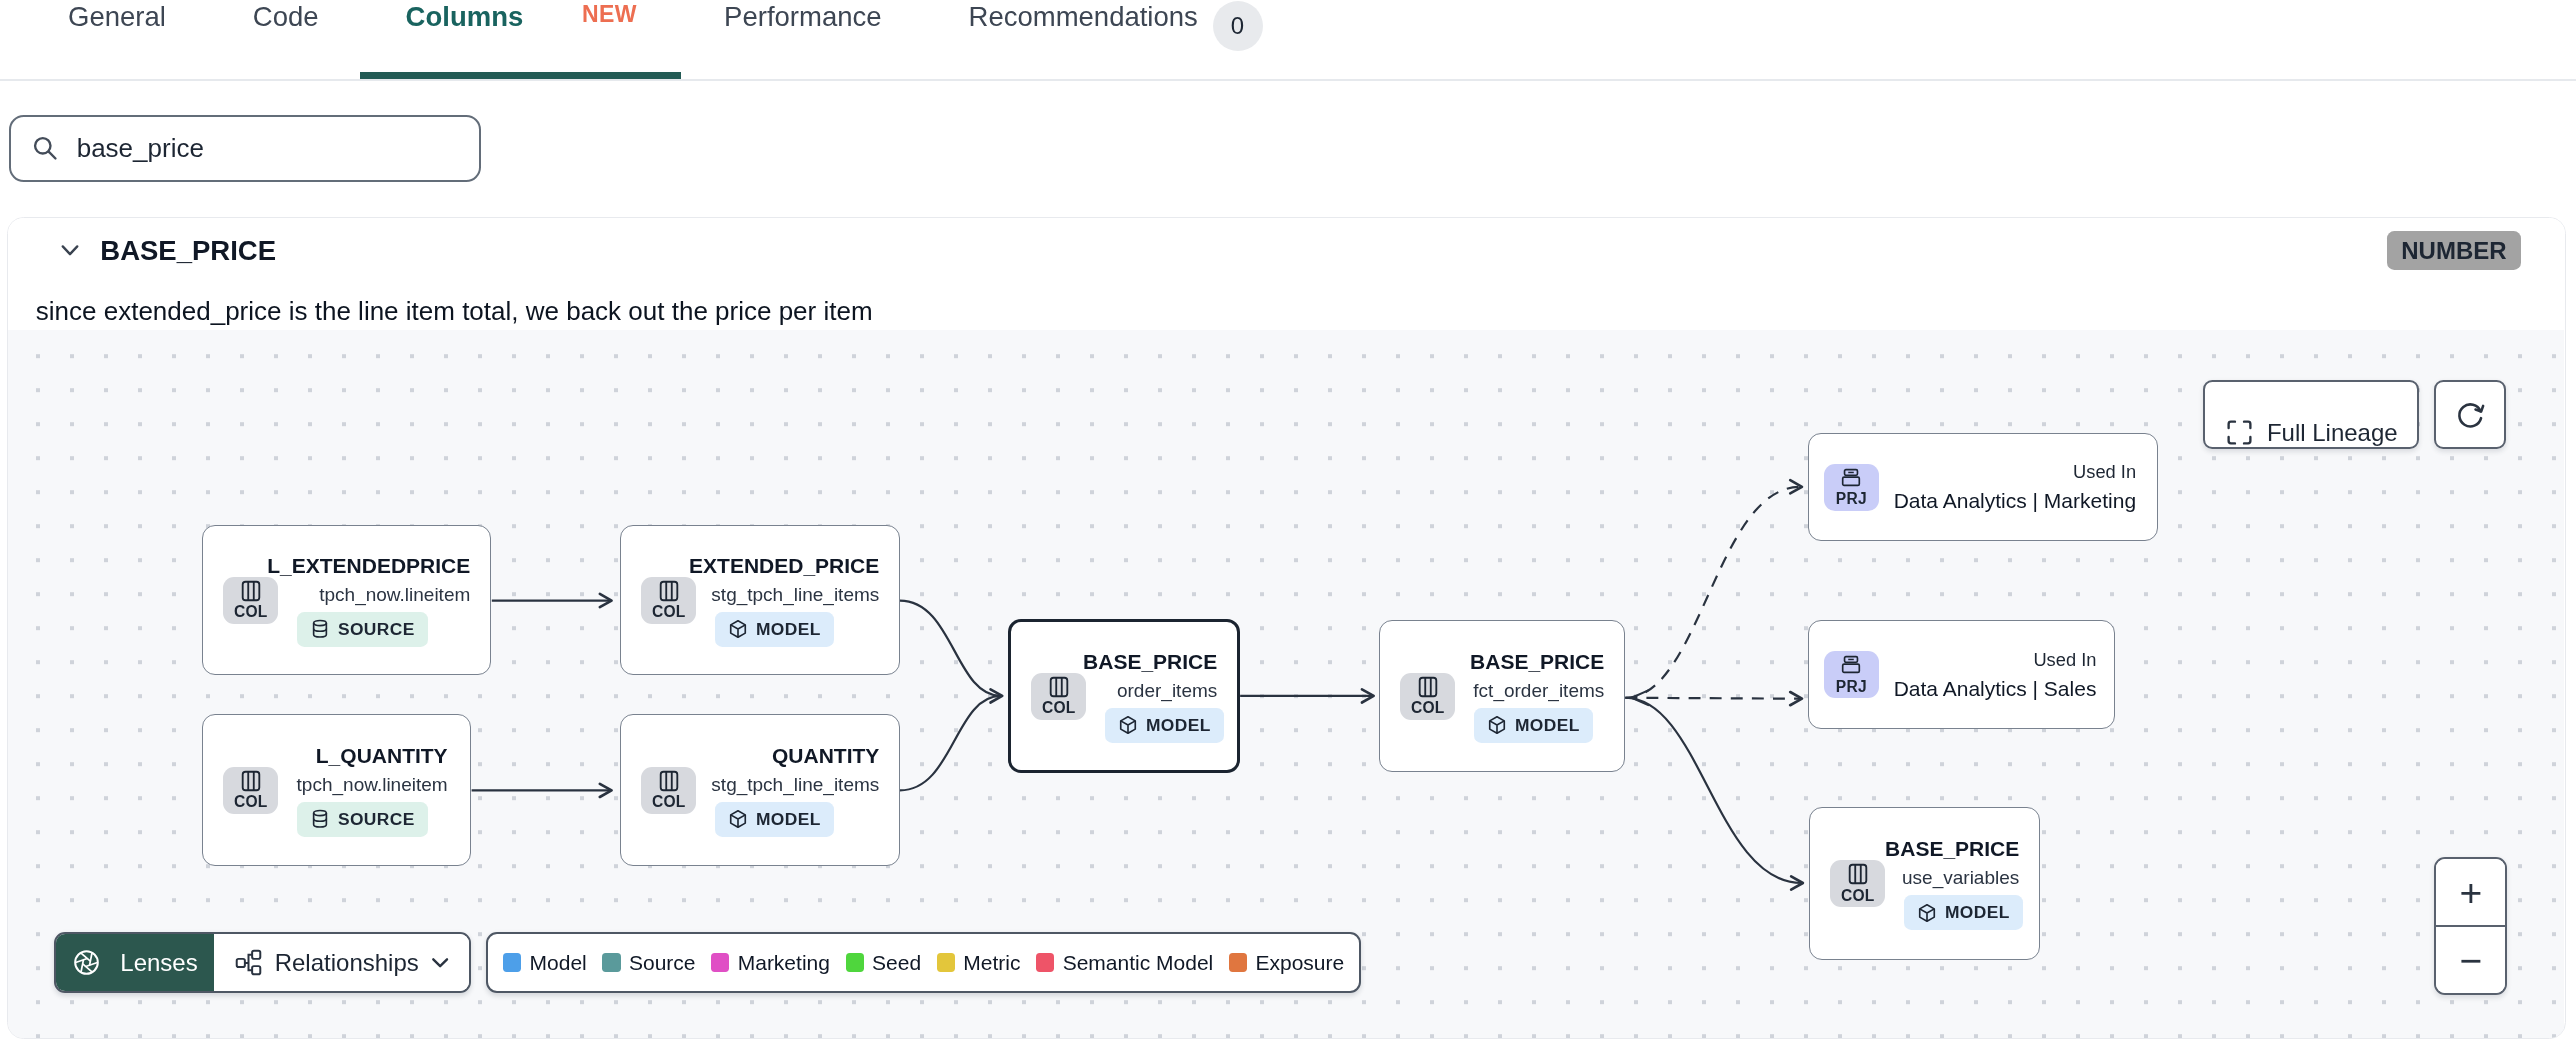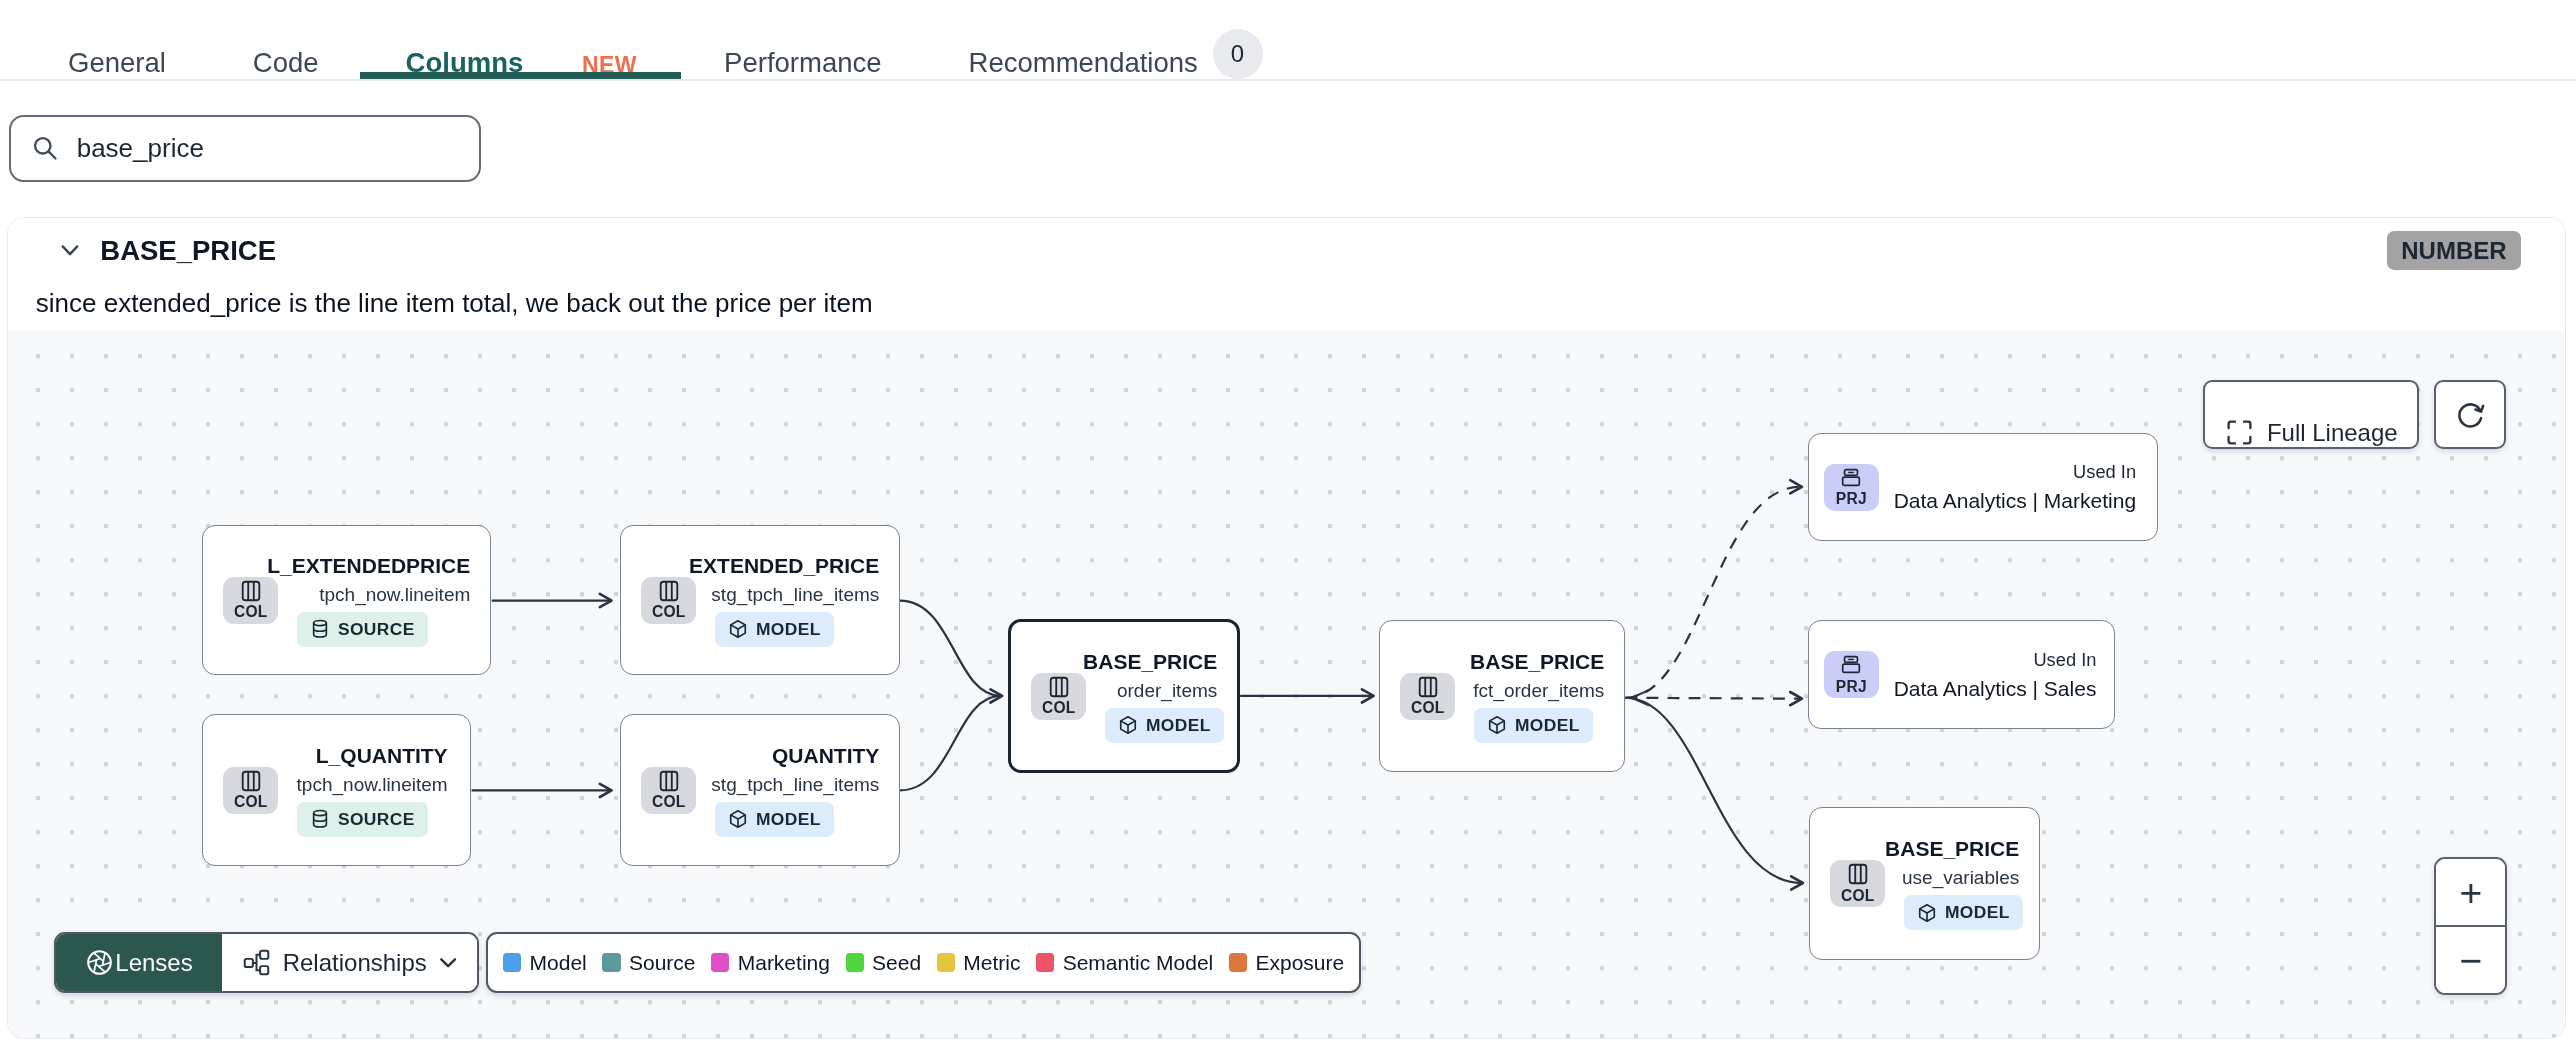--- a/index.html
+++ b/index.html
@@ -4,21 +4,21 @@
 <style>
   * { margin:0; padding:0; box-sizing:border-box; }
   html,body { background:#ffffff; }
   body { font-family:"Liberation Sans","DejaVu Sans",sans-serif; color:#1d2633; }
   .app { position:relative; width:2576px; height:1053px; background:#fff; overflow:hidden; }
 
   
   .tabbar { position:absolute; left:0; top:0; width:2576px; height:81px;
             border-bottom:2.8px solid #e6e9ed; display:flex; align-items:center;
             padding-left:68px; gap:87px; background:#fff; }
-  .tab { position:relative; display:flex; align-items:flex-end; gap:14.7px;
+  .tab { position:relative; display:flex; align-items:flex-start; gap:14.7px;
          font-size:27.5px; color:#3d4653; height:78px; cursor:pointer; white-space:nowrap; }
   .tab.active { color:#19635f; font-weight:700; }
   .tab.active::after { content:""; position:absolute; left:-46px; right:-44px; bottom:0;
          height:6.4px; background:#235b55; }
   .tab-new { font-size:23px; font-weight:700; color:#ed6e51; letter-spacing:0.5px;margin-left:44px; }
   .tab-count { display:flex; align-items:center; justify-content:center;
          width:50px; height:50px; border-radius:50%; background:#e8eaed;
          font-size:24px; color:#1d2633; }
 
   
@@ -30,21 +30,21 @@
          color:#1d2633; flex:1; background:transparent; }
 
   
   .panel { position:absolute; left:7.3px; top:217px; width:2559px; height:822px;
          border:1.8px solid #e8eaee; border-radius:16.5px; background:#fff; overflow:hidden; }
   .panel-head { position:relative; height:112px; background:#fff; }
   .ph-row1 { position:absolute; left:52px; top:16.5px; display:flex; align-items:center; gap:20px; }
   .ph-title { font-size:27.5px; font-weight:700; color:#101826; }
   .ph-type { position:absolute; right:44px; top:13px; background:#a3a3a3; border-radius:7.3px;
          padding:5.5px 14.7px; font-size:24px; font-weight:600; color:#1d2633; }
-  .ph-desc { position:absolute; left:27.5px; top:70px; font-size:26px; color:#0c1420; }
+  .ph-desc { position:absolute; left:27.5px; top:78px; font-size:26px; color:#0c1420; }
 
   
   .graph { position:absolute; left:0; top:112px; width:2556px; height:708px;
          background-color:#f7f8fa;
          background-image:radial-gradient(circle,#cfd3da 2.2px,transparent 2.4px);
          background-size:34px 34px; background-position:13px 9.2px; }
   .edges { position:absolute; left:0; top:0; width:2556px; height:708px; }
 
   .node { position:absolute; background:#fff; border:1.8px solid #79828f; border-radius:13px;
          display:flex; align-items:center; gap:18.3px; padding:0 20px; cursor:pointer; }
@@ -88,21 +88,21 @@
          box-shadow:0 2.8px 5.5px rgba(23,32,46,.12); display:flex; flex-direction:column; }
   .zoomctl button { flex:1; border:none; background:#fff; font-family:inherit;
          font-size:39px; font-weight:300; color:#2a3340; cursor:pointer; line-height:1; }
   .zoomctl button:first-child { border-bottom:2.3px solid #59616e; }
 
   
   .lens-group { position:absolute; left:46px; top:602px; height:61px;
          display:inline-flex; align-items:stretch; border:2.3px solid #4e5764;
          border-radius:11px; overflow:hidden; background:#fff;
          box-shadow:0 2.8px 5.5px rgba(23,32,46,.15); }
-  .lens-seg { display:flex; align-items:center; gap:1px; padding:0 29px;
+  .lens-seg { display:flex; align-items:center; gap:19px; padding:0 16px;
          background:#2c574e; color:#fff; font-size:24px; font-weight:500; cursor:pointer; }
   .rel-seg { display:flex; align-items:center; gap:12px; padding:0 20px;
          background:#fff; color:#1d2633; font-size:24px; cursor:pointer; }
   .legend { position:absolute; left:478px; top:602px; height:61px;
          display:inline-flex; align-items:center; gap:15.6px; padding:0 14.7px;
          border:2.3px solid #4e5764; border-radius:11px; background:#fff;
          box-shadow:0 2.8px 5.5px rgba(23,32,46,.15); white-space:nowrap; }
   .leg-item { display:flex; align-items:center; gap:8.3px; font-size:21px; color:#101826; }
   .leg-sq { width:18.3px; height:18.3px; border-radius:3.7px; flex-shrink:0; }
 

